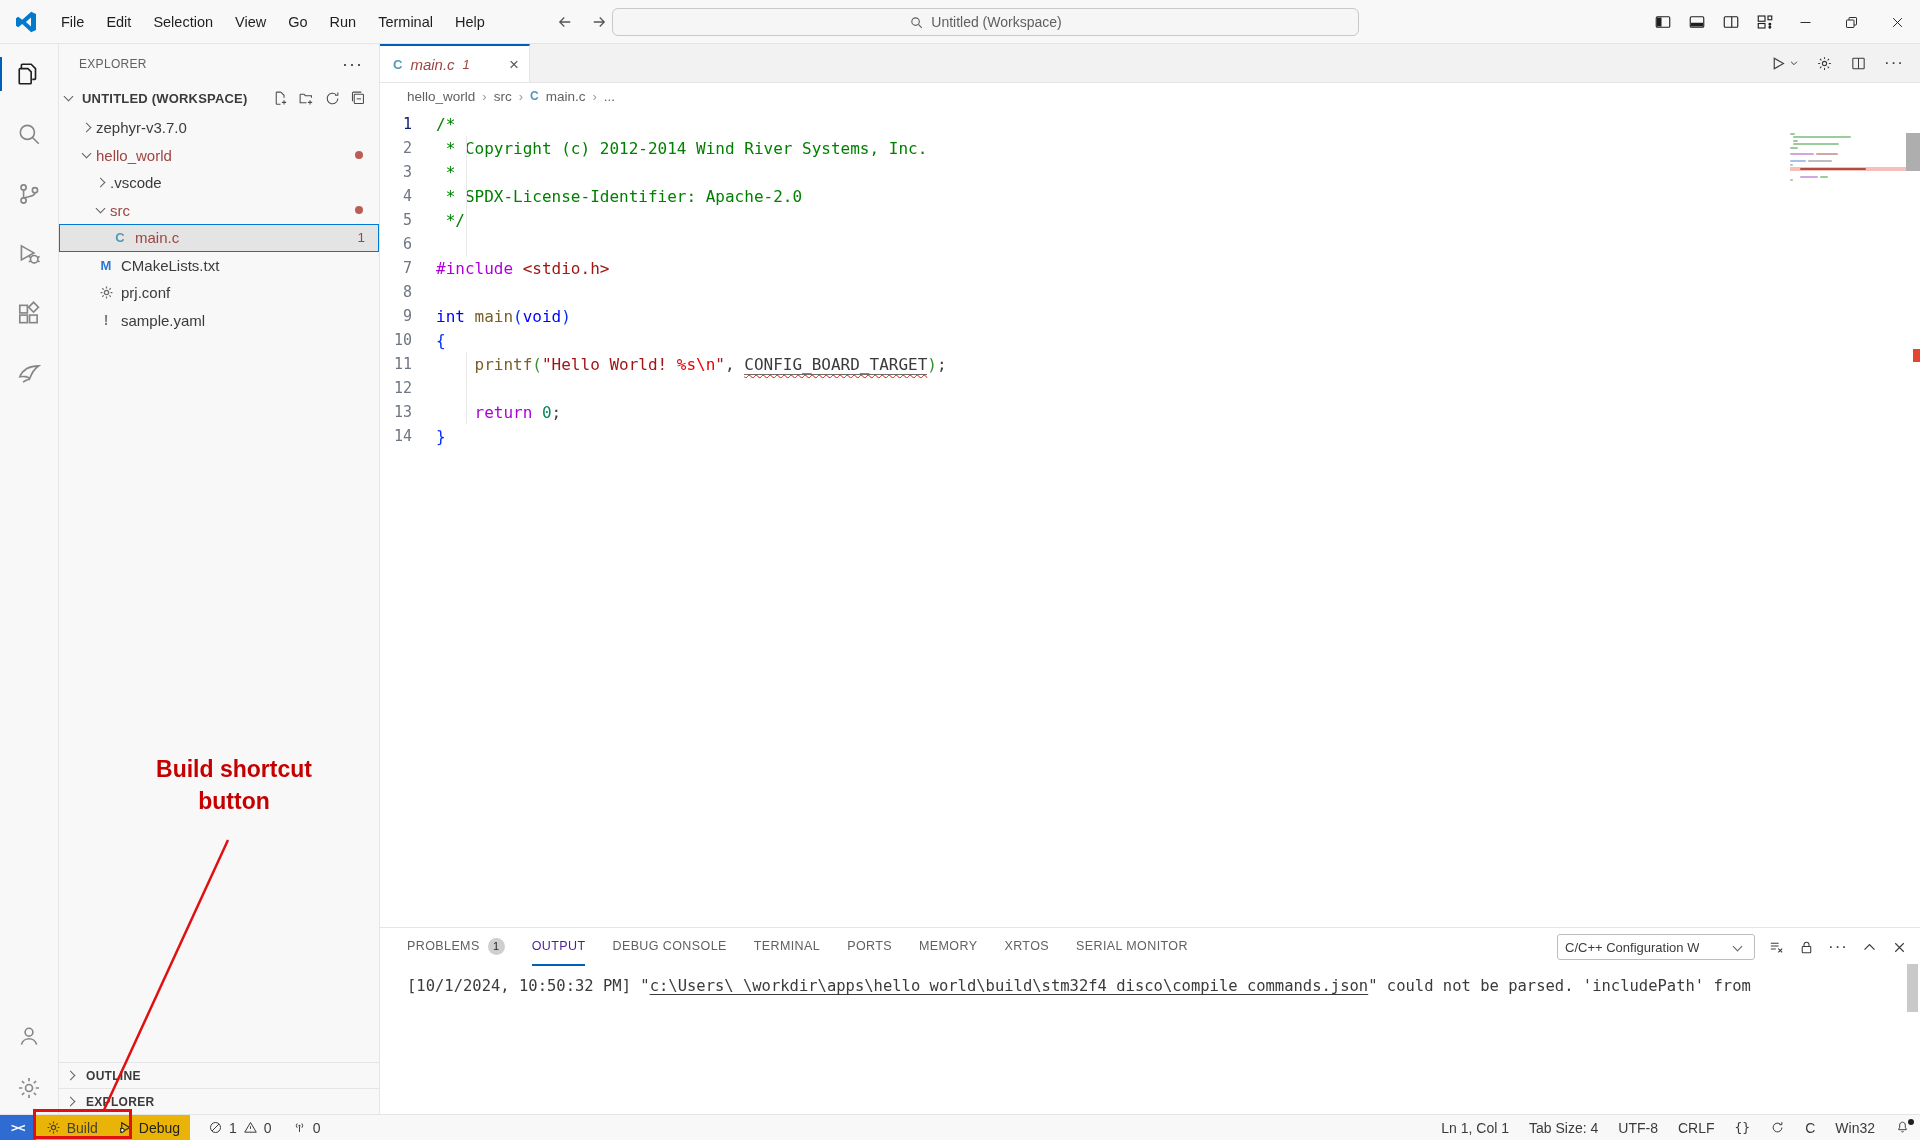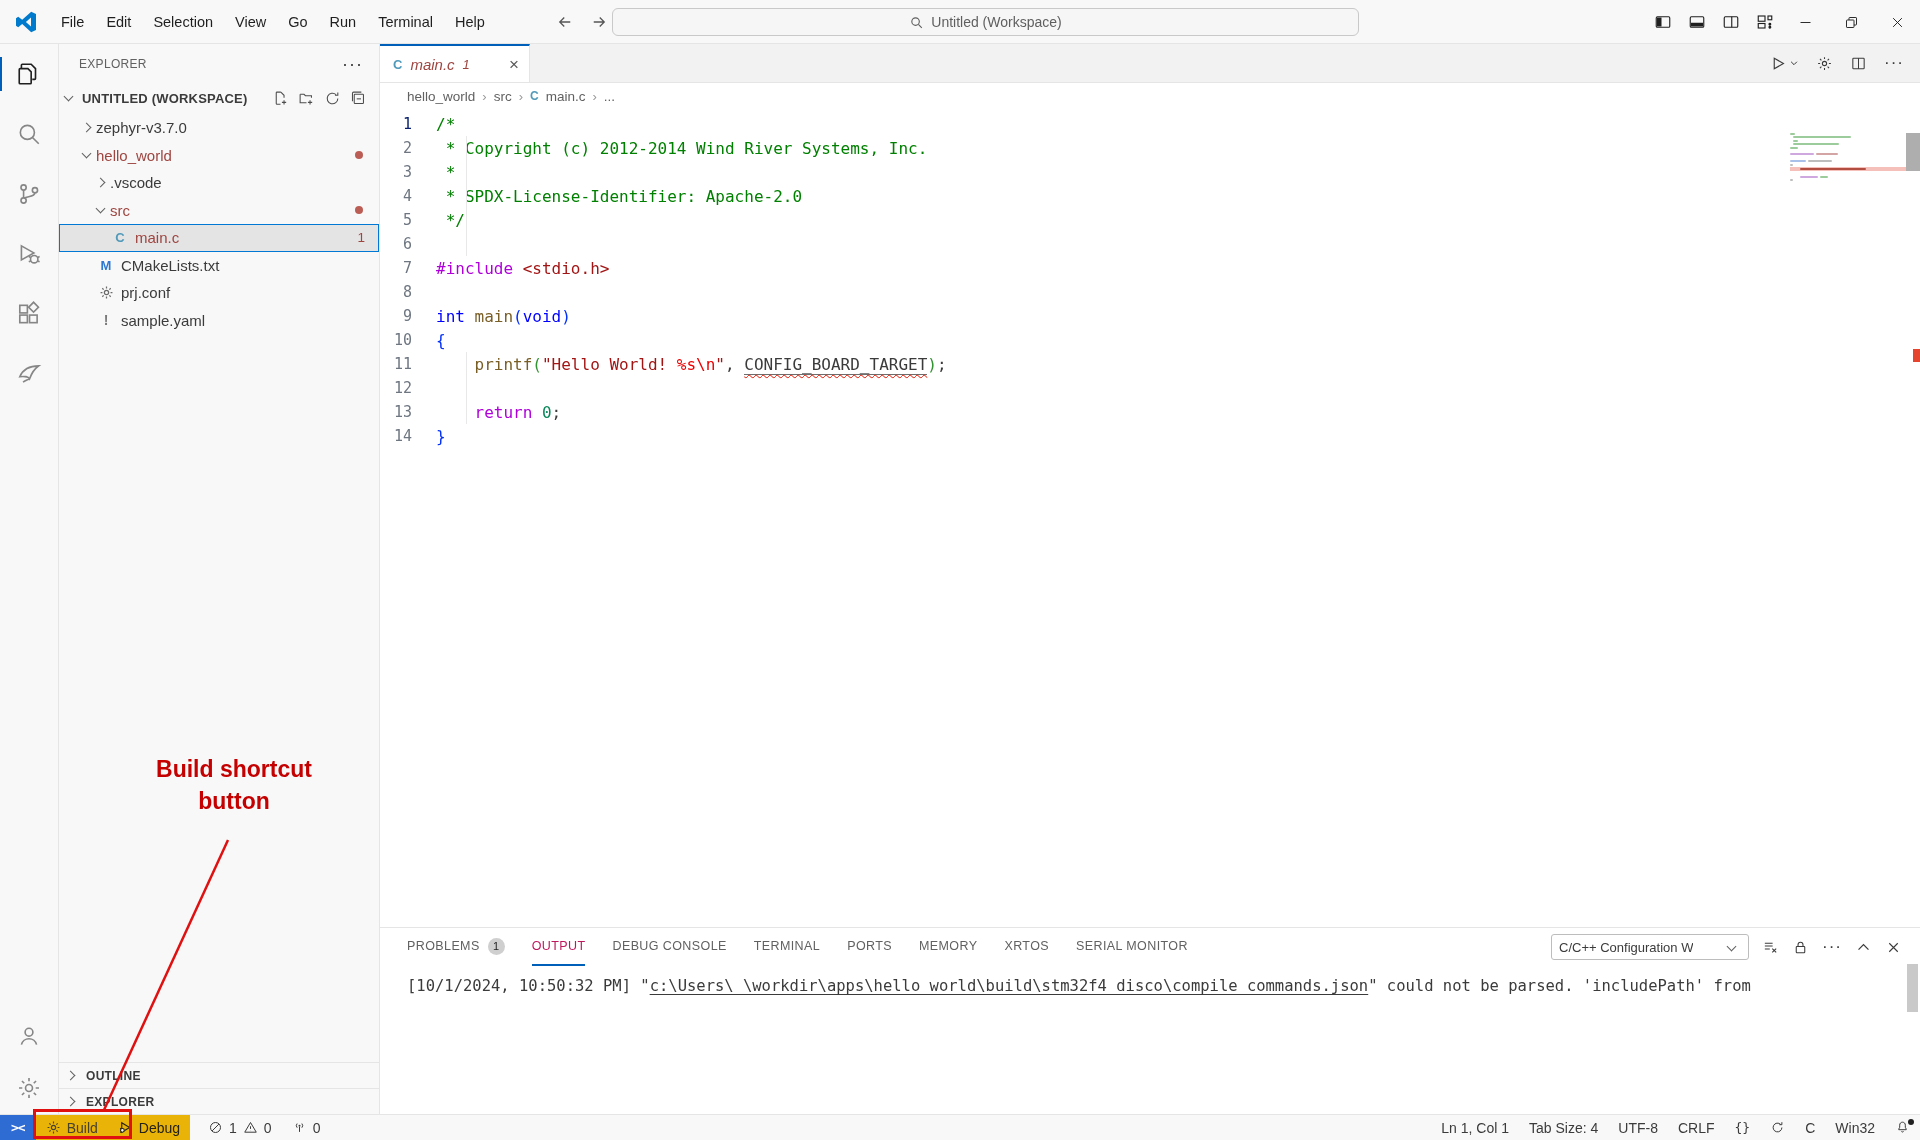--- a/index.html
+++ b/index.html
@@ -98,24 +98,24 @@
   .mmbar { height:2px; border-radius:1px; }
   .mm-g{background:#9ccc9c}.mm-p{background:#cfa8e0}.mm-m{background:#d4a5a5}
   .mm-b{background:#a9c0e8}.mm-d{background:#bdbdbd}.mm-r{background:#b24d42}
   .vthumb { position:absolute; left:1526px; top:24px; width:14px; height:38px; background:#aeaeae; }
   .ovr-error { position:absolute; left:1533px; top:240px; width:7px; height:13px; background:#e5452f; }
 
   
   .panel { position:absolute; left:380px; top:927px; width:1540px; height:187px; background:#fff; border-top:1px solid #e5e5e5; }
   .ptabs { height:38px; display:flex; align-items:stretch; padding-left:27px; gap:27px; }
   .ptab { display:flex; align-items:center; gap:8px; font-size:12.5px; letter-spacing:.4px; color:#616161; border-bottom:2px solid transparent; }
-  .ptab.active { color:#be185d; border-bottom-color:#005fb8; }
+  .ptab.active { color:#4c1d95; border-bottom-color:#005fb8; }
   .pbadge { width:17px; height:17px; border-radius:50%; background:#cfcfcf; color:#1f1f1f; font-size:11px;
             display:flex; align-items:center; justify-content:center; letter-spacing:0; }
-  .pright { margin-left:auto; display:flex; align-items:center; gap:13px; padding-right:18px; color:#3b3b3b; }
+  .pright { margin-left:auto; display:flex; align-items:center; gap:13px; padding-right:12px; color:#3b3b3b; }
   .pdrop { width:198px; height:26px; border:1px solid #bdbdbd; border-radius:3px; display:flex; align-items:center;
            padding:0 7px; font-size:13px; color:#3b3b3b; gap:4px; }
   .pdrop .dlabel { white-space:nowrap; overflow:hidden; }
   .pdrop .chev { margin-left:auto; margin-top:-2px; }
   .pright svg { width:17px; height:17px; }
   .pout { padding:8px 30px 0 27px; font-family:"DejaVu Sans Mono","Liberation Mono",monospace;
           font-size:15.5px; color:#3b3b3b; line-height:24.5px; }
   .plink { text-decoration:underline; text-underline-offset:3px; }
   .pscroll { position:absolute; right:2px; top:36px; width:11px; height:48px; background:#c9c9c9; }
 

